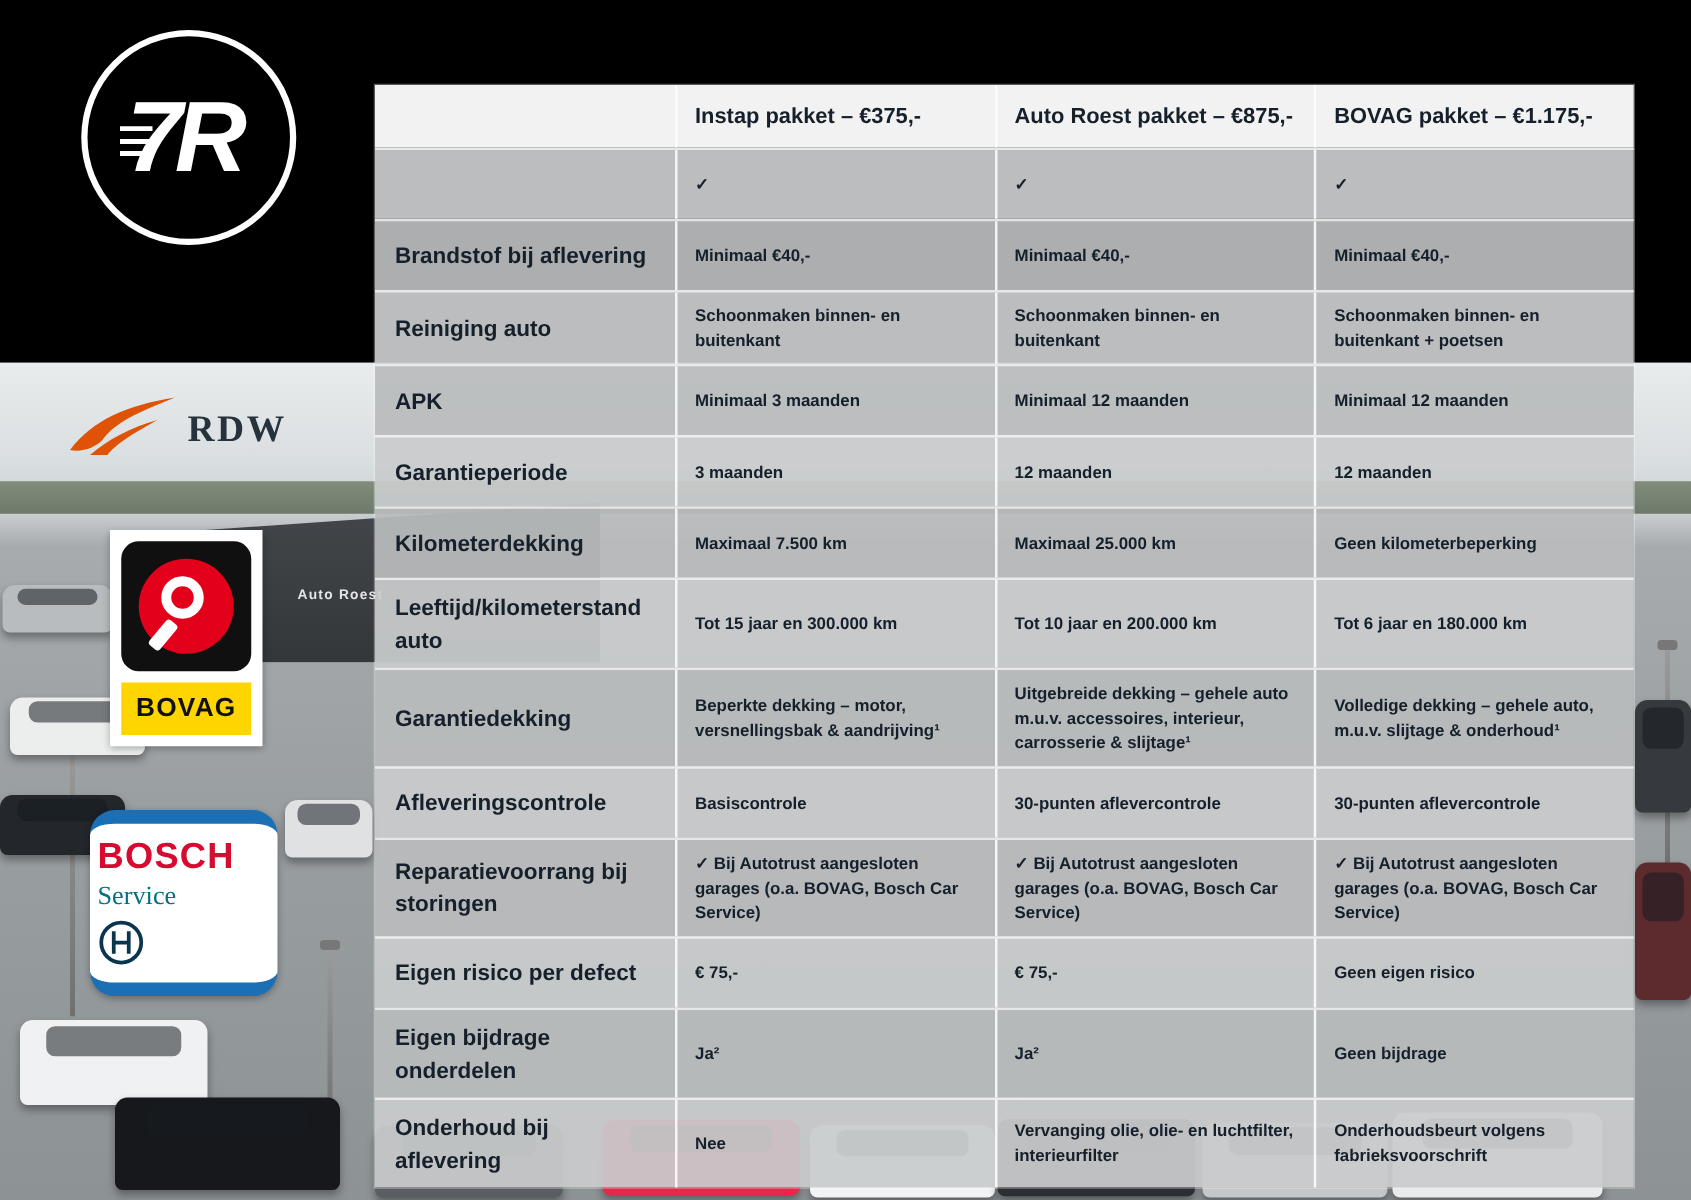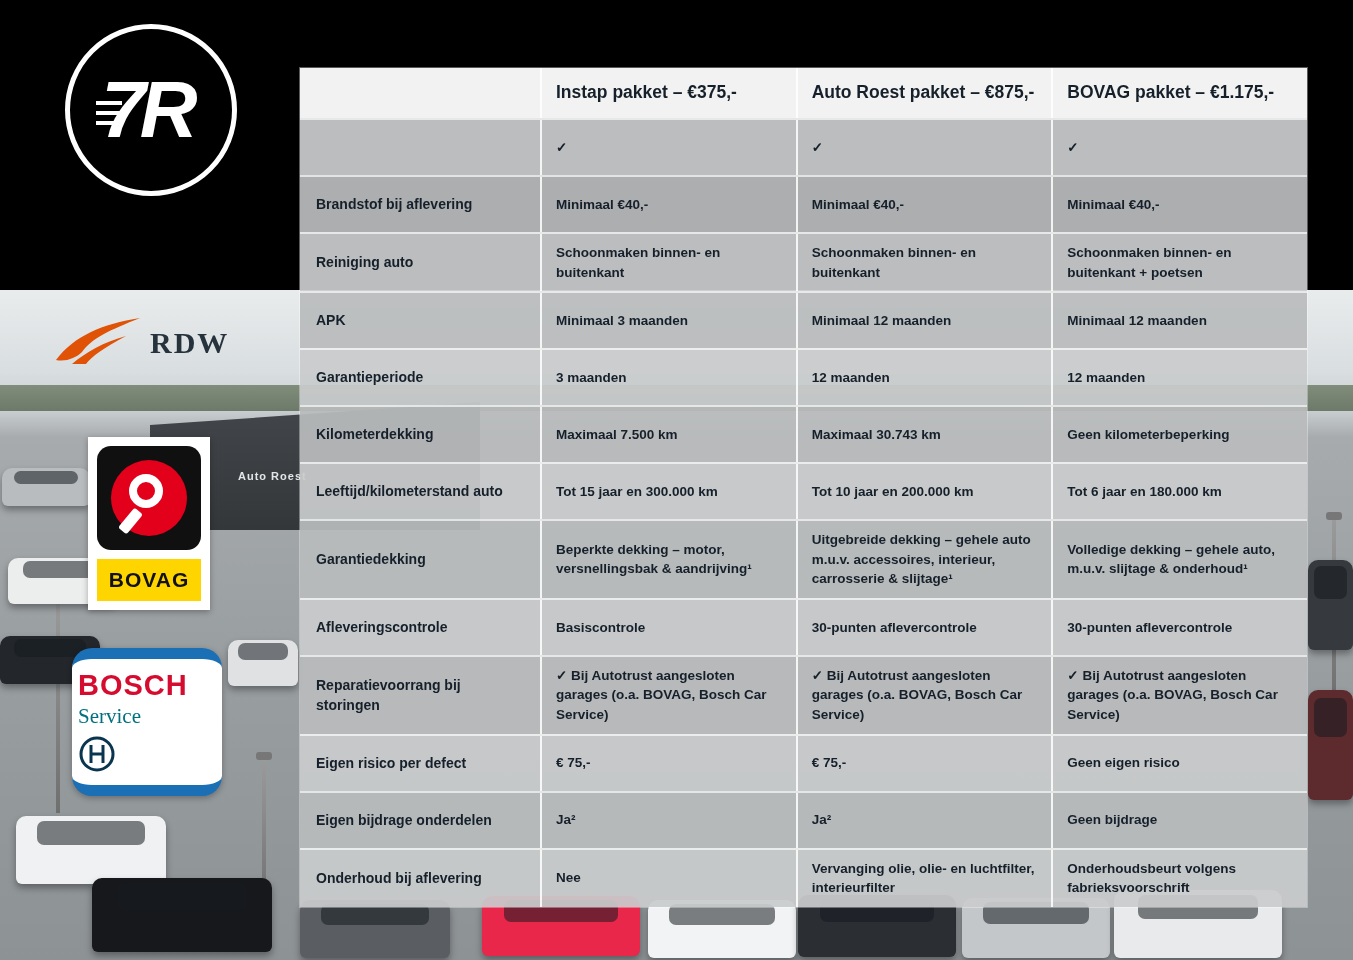--- a/index.html
+++ b/index.html
@@ -27,21 +27,21 @@
   .monogram-circle { width:172px; height:172px; border:5px solid #fff; border-radius:50%;
                      margin:0 auto; display:flex; align-items:center; justify-content:center; position:relative; }
   .monogram { font-style:italic; font-weight:bold; font-size:80px; color:#fff; letter-spacing:-6px; padding-right:8px; }
   .mono-lines { position:absolute; left:26px; top:72px; width:26px; height:26px;
                 background:repeating-linear-gradient(#fff 0 4px, transparent 4px 10px); }
   .company { margin-top:16px; color:#000000; font-size:27px; font-weight:bold; letter-spacing:2px; }
 
   
   .rdw { position:absolute; left:52px; top:312px; display:flex; align-items:center; z-index:5; }
   .rdw-text { font-family:"Liberation Serif", serif; font-weight:bold; font-size:30px; color:#26333d; letter-spacing:2px; margin-left:6px; }
-  .bovag-card { position:absolute; left:88px; top:437px; width:122px; background:#fff; padding:9px; z-index:5;
+  .bovag-card { position:absolute; left:88px; top:424px; width:122px; background:#fff; padding:9px; z-index:5;
                 box-shadow:0 2px 6px rgba(0,0,0,.3); }
   .bovag-square { width:104px; height:104px; background:#101010; border-radius:14px;
                   display:flex; align-items:center; justify-content:center; position:relative; }
   .bovag-circle { width:76px; height:76px; background:#e3001b; border-radius:50%; position:relative; }
   .bovag-ring { position:absolute; left:18px; top:14px; width:34px; height:34px; border:8px solid #fff; border-radius:50%; }
   .bovag-handle { position:absolute; left:14px; top:48px; width:11px; height:26px; background:#fff; transform:rotate(40deg); border-radius:3px; }
   .bovag-strip { margin-top:9px; background:#ffd500; height:42px; display:flex; align-items:center; justify-content:center; }
   .bovag-word { font-weight:bold; font-size:21px; color:#111; letter-spacing:1px; }
   .bosch-card { position:absolute; left:72px; top:648px; width:150px; background:#fff; border-radius:20px;
                 border-top:11px solid #1a6fb5; border-bottom:11px solid #1a6fb5; padding:10px 6px 8px; text-align:left; z-index:5;
@@ -53,21 +53,21 @@
   
   .comparison-table { position:absolute; left:300px; top:68px; width:1007px; z-index:10;
                       color:#16202b; box-shadow:0 0 0 1px rgba(255,255,255,.35); }
   .t-row { display:grid; grid-template-columns:240px 1fr 1fr 1fr; min-height:57px; }
   .t-row + .t-row { border-top:2px solid rgba(255,255,255,.65); }
   .t-header { min-height:50px; background:rgba(252,252,252,.96); }
   .r-light { background:rgba(201,203,204,.93); }
   .r-dark  { background:rgba(185,187,188,.93); }
   .cell { display:flex; align-items:center; padding:9px 14px; font-weight:bold; font-size:13.5px; line-height:1.45; }
   .cell + .cell { border-left:2px solid rgba(255,255,255,.85); }
-  .cell.label { font-size:14px; padding-left:16px; }
+  .cell.label { font-size:18px; padding-left:16px; }
   .col-h { font-size:17.5px; }
 </style>
 </head>
 <body>
 
 <div class="canvas">
 
   <div class="photo"></div>
   <div class="treeline"></div>
   <div class="building"></div>
@@ -177,21 +177,21 @@
     <div class="t-row r-light">
       <div class="cell label">Garantieperiode</div>
       <div class="cell">3 maanden</div>
       <div class="cell">12 maanden</div>
       <div class="cell">12 maanden</div>
     </div>
 
     <div class="t-row r-dark">
       <div class="cell label">Kilometerdekking</div>
       <div class="cell">Maximaal 7.500 km</div>
-      <div class="cell">Maximaal 30.743 km</div>
+      <div class="cell">Maximaal 25.000 km</div>
       <div class="cell">Geen kilometerbeperking</div>
     </div>
 
     <div class="t-row r-light">
       <div class="cell label">Leeftijd/kilometerstand auto</div>
       <div class="cell">Tot 15 jaar en 300.000 km</div>
       <div class="cell">Tot 10 jaar en 200.000 km</div>
       <div class="cell">Tot 6 jaar en 180.000 km</div>
     </div>
 

